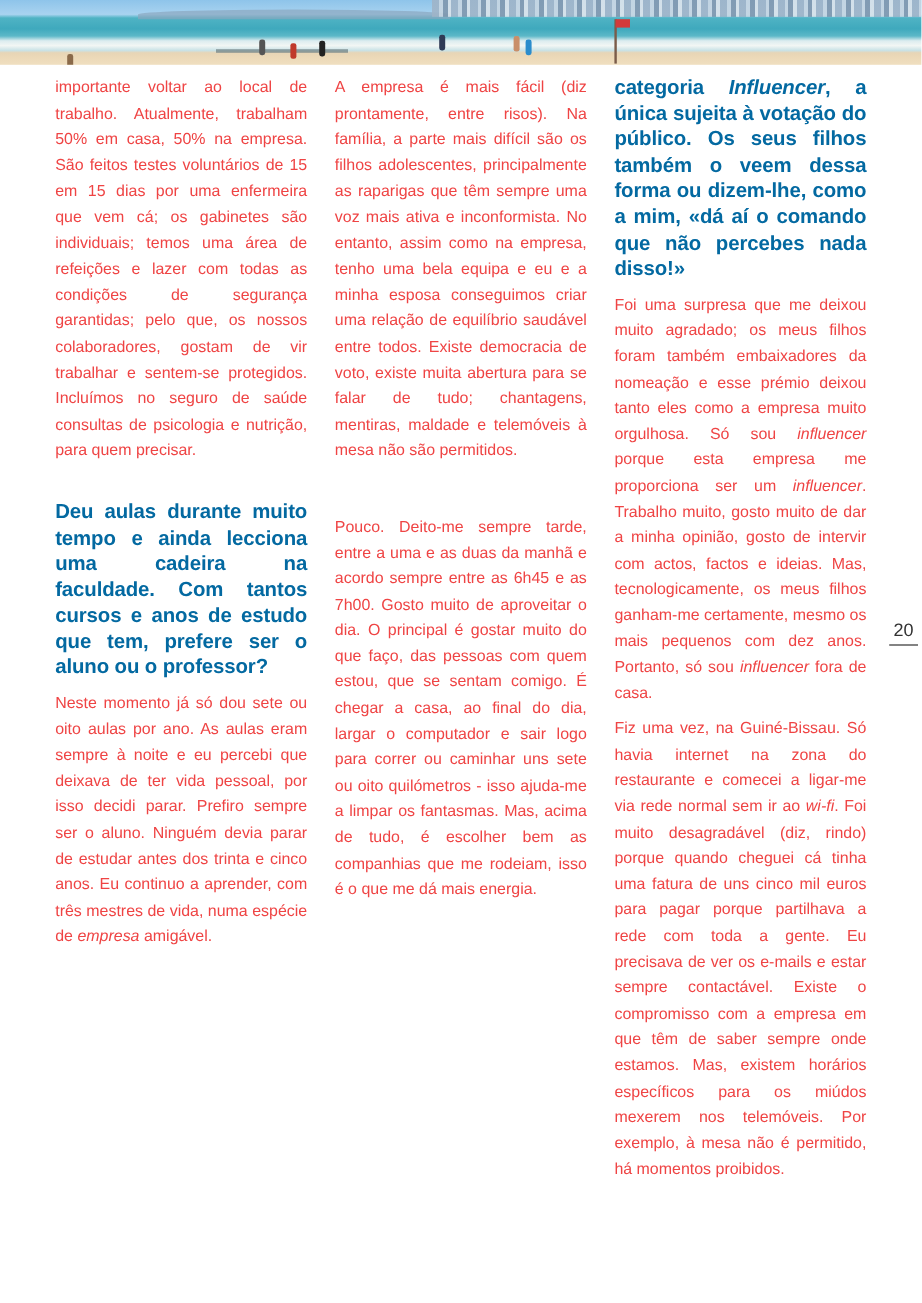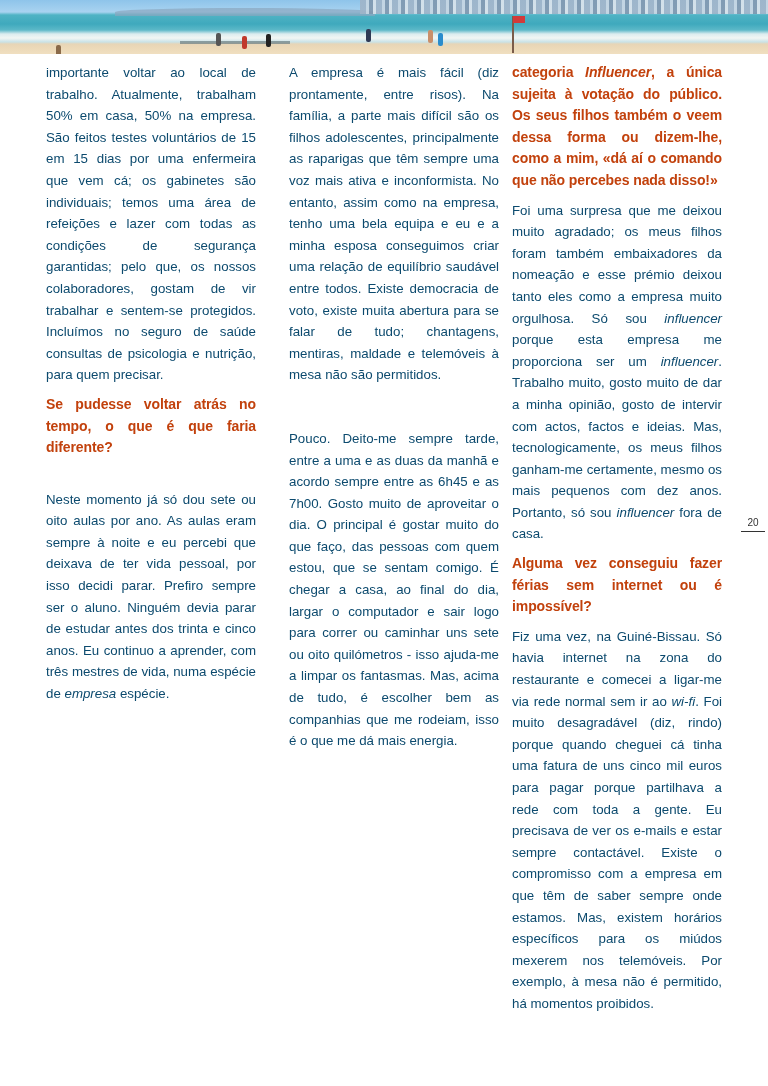--- a/index.html
+++ b/index.html
@@ -31,31 +31,31 @@
     .photo .reef {
       position: absolute; left: 180px; top: 41px; width: 110px; height: 3px;
       background: #6c7d80; opacity: .7;
     }
     .photo .flag-pole { position: absolute; left: 512px; top: 16px; width: 2px; height: 37px; background: #7a5c4a; }
     .photo .flag { position: absolute; left: 513px; top: 16px; width: 12px; height: 7px; background: #d23a3a; }
     .photo .person { position: absolute; width: 5px; height: 13px; border-radius: 2px; }
     
     .col { position: absolute; top: 62px; font-size: 13.3px; line-height: 21.6px; text-align: justify; hyphens: none; }
     .col1 { left: 46px; width: 210px; }
-    .col2 { left: 289px; width: 210px; }
+    .col2 { left: 279px; width: 210px; }
     .col3 { left: 512px; width: 210px; }
     .col p { margin: 0 0 8px 0; }
-    .col p.q { color: #c2410c; font-weight: bold; font-size: 14px; letter-spacing: -0.1px; }
-    .col p.a { color: #0c4a6e; }
+    .col p.q { color: #0369a1; font-weight: bold; font-size: 17px; letter-spacing: -0.1px; }
+    .col p.a { color: #ef4444; }
     .col em { font-style: italic; }
     .gap-big { height: 22px; }
     
     .page-num {
       position: absolute; left: 741px; top: 517px; width: 24px;
-      text-align: center; font-size: 10px; color: #333;
+      text-align: center; font-size: 15px; color: #333;
       border-bottom: 1px solid #333; padding-bottom: 3px;
     }
   </style>
 </head>
 <body>
 
 <div class="photo">
   <div class="hill"></div>
   <div class="city"></div>
   <div class="reef"></div>
@@ -65,31 +65,30 @@
   <div class="person" style="left:266px;top:34px;background:#222;"></div>
   <div class="person" style="left:216px;top:33px;background:#555;"></div>
   <div class="person" style="left:366px;top:29px;background:#2f3a55;"></div>
   <div class="person" style="left:428px;top:30px;background:#c98f6a;"></div>
   <div class="person" style="left:438px;top:33px;background:#2a8ccc;"></div>
   <div class="person" style="left:56px;top:45px;background:#8a6a4a;"></div>
 </div>
 
 <div class="col col1">
   <p class="a">importante voltar ao local de trabalho. Atualmente, trabalham 50% em casa, 50% na empresa. São feitos testes voluntários de 15 em 15 dias por uma enfermeira que vem cá; os gabinetes são individuais; temos uma área de refeições e lazer com todas as condições de segurança garantidas; pelo que, os nossos colaboradores, gostam de vir trabalhar e sentem-se protegidos. Incluímos no seguro de saúde consultas de psicologia e nutrição, para quem precisar.</p>
-  <p class="q">Se pudesse voltar atrás no tempo, o que é que faria diferente?</p>
   <div class="gap-big"></div>
-  <p class="a"><span>Neste momento já só dou sete ou oito aulas por ano. As aulas eram sempre à noite e eu percebi que deixava de ter vida pessoal, por isso decidi parar. Prefiro sempre ser o aluno. Ninguém devia parar de estudar antes dos trinta e cinco anos. Eu continuo a aprender, com três mestres de vida, numa espécie de </span><em>empresa</em><span> espécie.</span></p>
+  <p class="q">Deu aulas durante muito tempo e ainda lecciona uma cadeira na faculdade. Com tantos cursos e anos de estudo que tem, prefere ser o aluno ou o professor?</p>
+  <p class="a"><span>Neste momento já só dou sete ou oito aulas por ano. As aulas eram sempre à noite e eu percebi que deixava de ter vida pessoal, por isso decidi parar. Prefiro sempre ser o aluno. Ninguém devia parar de estudar antes dos trinta e cinco anos. Eu continuo a aprender, com três mestres de vida, numa espécie de </span><em>empresa</em><span> amigável.</span></p>
 </div>
 
 <div class="col col2">
   <p class="a">A empresa é mais fácil (diz prontamente, entre risos). Na família, a parte mais difícil são os filhos adolescentes, principalmente as raparigas que têm sempre uma voz mais ativa e inconformista. No entanto, assim como na empresa, tenho uma bela equipa e eu e a minha esposa conseguimos criar uma relação de equilíbrio saudável entre todos. Existe democracia de voto, existe muita abertura para se falar de tudo; chantagens, mentiras, maldade e telemóveis à mesa não são permitidos.</p>
   <div class="gap-big" style="height:34px;"></div>
   <p class="a">Pouco. Deito-me sempre tarde, entre a uma e as duas da manhã e acordo sempre entre as 6h45 e as 7h00. Gosto muito de aproveitar o dia. O principal é gostar muito do que faço, das pessoas com quem estou, que se sentam comigo. É chegar a casa, ao final do dia, largar o computador e sair logo para correr ou caminhar uns sete ou oito quilómetros - isso ajuda-me a limpar os fantasmas. Mas, acima de tudo, é escolher bem as companhias que me rodeiam, isso é o que me dá mais energia.</p>
 </div>
 
 <div class="col col3">
   <p class="q"><span>categoria </span><em>Influencer</em><span>, a única sujeita à votação do público. Os seus filhos também o veem dessa forma ou dizem-lhe, como a mim, «dá aí o comando que não percebes nada disso!»</span></p>
   <p class="a"><span>Foi uma surpresa que me deixou muito agradado; os meus filhos foram também embaixadores da nomeação e esse prémio deixou tanto eles como a empresa muito orgulhosa. Só sou </span><em>influencer</em><span> porque esta empresa me proporciona ser um </span><em>influencer</em><span>. Trabalho muito, gosto muito de dar a minha opinião, gosto de intervir com actos, factos e ideias. Mas, tecnologicamente, os meus filhos ganham-me certamente, mesmo os mais pequenos com dez anos. Portanto, só sou </span><em>influencer</em><span> fora de casa.</span></p>
-  <p class="q">Alguma vez conseguiu fazer férias sem internet ou é impossível?</p>
   <p class="a"><span>Fiz uma vez, na Guiné-Bissau. Só havia internet na zona do restaurante e comecei a ligar-me via rede normal sem ir ao </span><em>wi-fi</em><span>. Foi muito desagradável (diz, rindo) porque quando cheguei cá tinha uma fatura de uns cinco mil euros para pagar porque partilhava a rede com toda a gente. Eu precisava de ver os e-mails e estar sempre contactável. Existe o compromisso com a empresa em que têm de saber sempre onde estamos. Mas, existem horários específicos para os miúdos mexerem nos telemóveis. Por exemplo, à mesa não é permitido, há momentos proibidos.</span></p>
 </div>
 
 <div class="page-num">20</div>
 
 </body></html>

